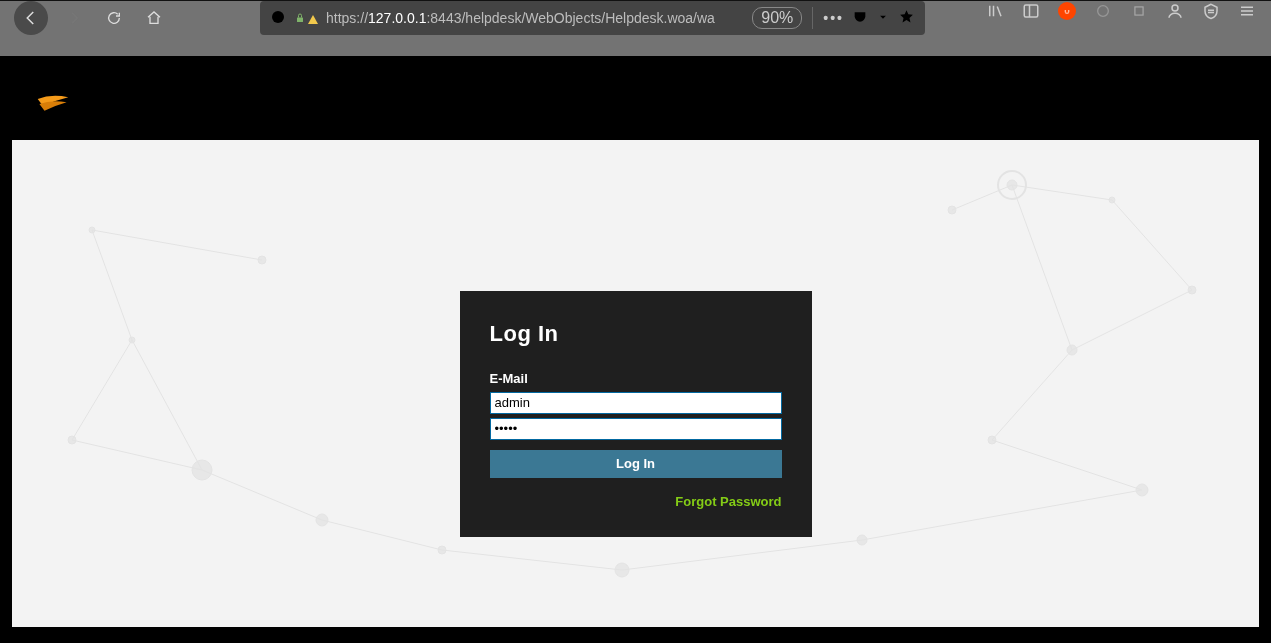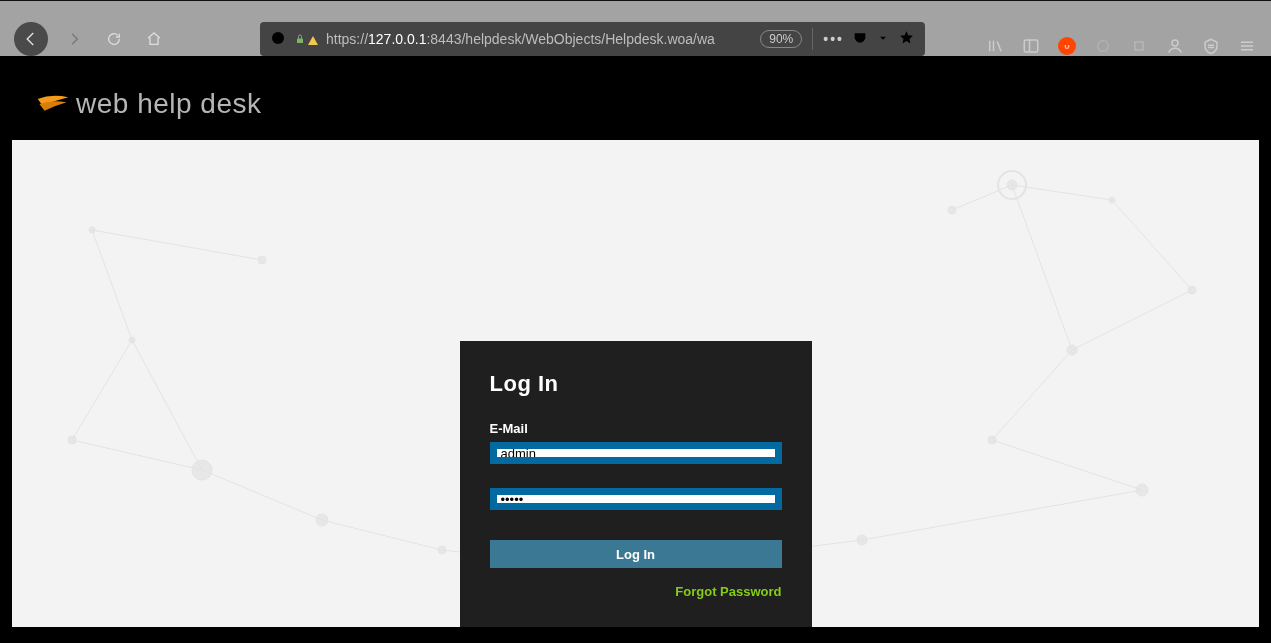--- a/index.html
+++ b/index.html
@@ -7,24 +7,24 @@
       font-family: Arial, Helvetica, sans-serif;
       background: #2b2b2b;
       width: 1271px;
       height: 643px;
       overflow: hidden;
       display: flex;
       flex-direction: column;
     }
     
     .browser-chrome {
-      background: #a3a3a3;
+      background: #737373;
       height: 56px;
       display: flex;
-      align-items: flex-end;
+      align-items: flex-start;
       padding: 0 14px;
       gap: 14px;
       border-top: 1px solid #111;
     }
     .nav-buttons {
       display: flex;
       align-items: center;
       gap: 12px;
     }
     .nav-btn {
@@ -52,21 +52,21 @@
       align-items: center;
       padding: 0 10px;
       color: #bdbdbd;
       font-size: 14px;
       gap: 8px;
       margin-left: 78px;
     }
     .url-bar .url-text { flex: 1; white-space: nowrap; overflow: hidden; }
     .url-bar .url-text .host { color: #fff; }
     .zoom-badge {
-      font-size: 12px;
+      font-size: 16px;
       padding: 1px 8px;
       border: 1px solid #888;
       border-radius: 10px;
       color: #ccc;
     }
     .lock-wrap { display:flex; align-items:center; gap:2px; }
     .warn-tri { width:0;height:0;border-left:5px solid transparent;border-right:5px solid transparent;border-bottom:9px solid #f2c94c; position:relative; top:1px; }
     .chrome-icons-right {
       display:flex;
       align-items:center;
@@ -101,21 +101,21 @@
       font-size: 28px;
       font-weight: 500;
       color:#b5b5b5;
       letter-spacing: .5px;
     }
     .content-area {
       flex:1;
       background: #f3f3f3;
       position: relative;
       display:flex;
-      align-items:flex-end;
+      align-items:center;
       justify-content:center;
       padding-top: 60px;
       overflow:hidden;
     }
     
     .bg-net {
       position:absolute;
       inset:0;
       pointer-events:none;
       opacity:.45;
@@ -128,32 +128,32 @@
       padding: 30px 30px 28px 30px;
       z-index: 2;
     }
     .login-title {
       font-family: "Arial Black", Arial, sans-serif;
       font-size: 22px;
       font-weight: 900;
       margin-bottom: 24px;
       letter-spacing:.5px;
     }
-    .field { margin-bottom: 24px; }
+    .field { margin-bottom: 4px; }
     .field label {
       display:block;
       font-size: 13px;
       font-weight: 700;
       margin-bottom: 6px;
     }
     .field input {
       width:100%;
       height: 22px;
       background:#fff;
-      border:7px solid #0369a1;
+      border:1px solid #0369a1;
       font-size: 13px;
       padding: 0 4px;
       color:#000;
       outline:none;
     }
     .login-btn {
       width:100%;
       height: 28px;
       background:#3b7894;
       border:none;
@@ -299,21 +299,20 @@
 
 <div class="page-outer">
   <div class="brand-bar">
     <div class="brand">
       <span class="brand-icon">
         <svg width="34" height="24" viewBox="0 0 40 24">
             <path d="M2 6 Q18 0 38 4 Q22 8 8 14 Z" fill="#f59b1a"></path>
             <path d="M4 12 Q18 7 36 10 Q22 14 10 20 Z" fill="#d97e08"></path>
           </svg>
       </span>
-      <span class="brand-text">web help desk</span>
     </div>
   </div>
 
   <div class="content-area">
     <svg class="bg-net" viewBox="0 0 1247 450" preserveAspectRatio="xMidYMid slice">
       <g stroke="#d0d0d0" stroke-width="1" fill="#d9d9d9">
         <circle cx="60" cy="300" r="4"></circle>
           <circle cx="120" cy="200" r="3"></circle>
           <circle cx="190" cy="330" r="10"></circle>
         <circle cx="310" cy="380" r="6"></circle>

